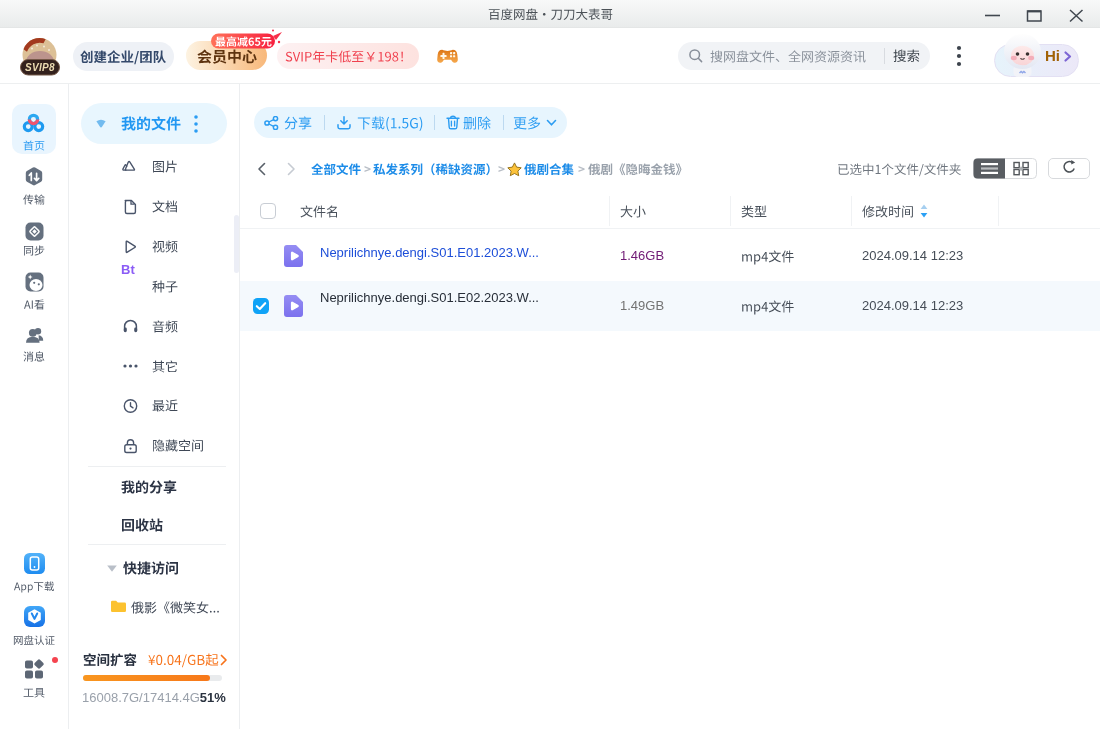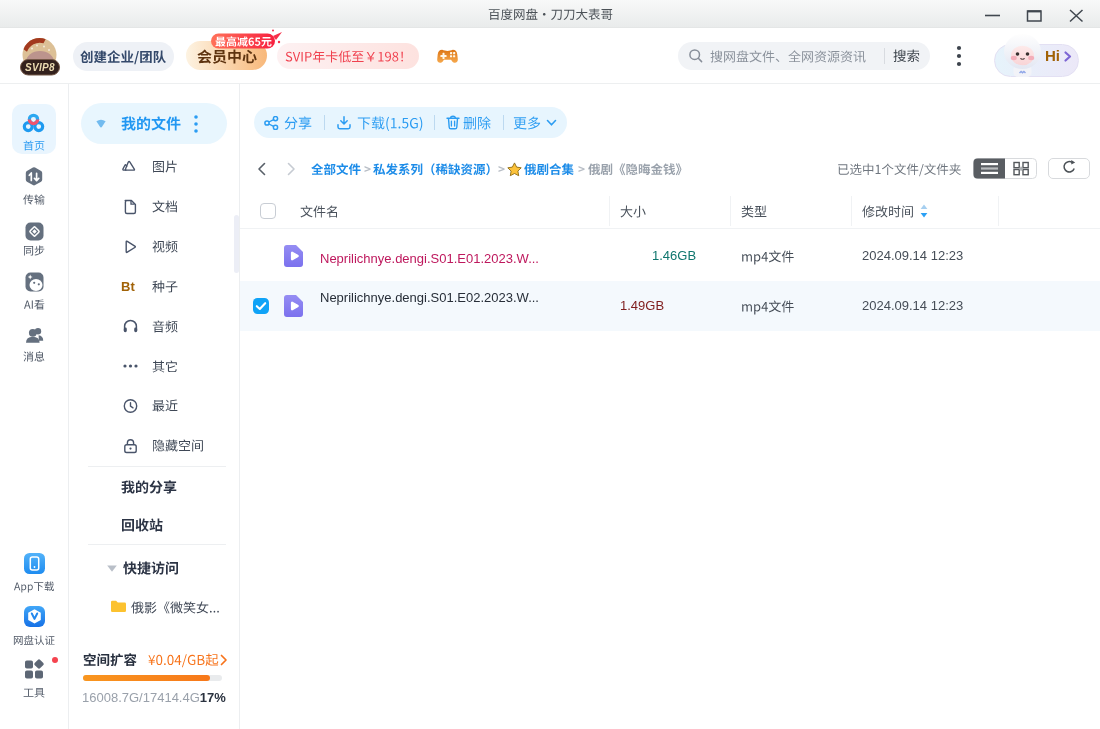--- a/index.html
+++ b/index.html
@@ -234,21 +234,21 @@
   </svg>
 <svg style="position:absolute;left:152.0px;top:200.0px" width="28" height="17" viewBox="0 0 28 17">
     <path d="M5.5 0.7C5.9 1.3 6.3 2.2 6.5 2.7L7.5 2.4C7.4 1.9 6.9 1.0 6.5 0.4ZM0.7 2.8V3.7H2.7C3.4 5.7 4.5 7.4 5.8 8.8C4.4 10.0 2.6 10.9 0.5 11.5C0.7 11.7 1.0 12.2 1.1 12.4C3.2 11.7 5.1 10.8 6.5 9.5C8.0 10.8 9.8 11.8 11.9 12.3C12.1 12.1 12.3 11.7 12.6 11.5C10.5 10.9 8.7 10.0 7.3 8.8C8.6 7.4 9.6 5.8 10.3 3.7H12.4V2.8ZM6.6 8.1C5.3 6.9 4.4 5.4 3.7 3.7H9.2C8.6 5.5 7.7 6.9 6.6 8.1Z M24.1 1.3C23.8 2.3 23.2 3.6 22.8 4.5L23.6 4.7C24.0 3.9 24.6 2.7 25.0 1.6ZM18.2 1.6C18.6 2.6 19.1 3.8 19.3 4.6L20.2 4.3C19.9 3.5 19.4 2.3 19.0 1.3ZM15.5 0.5V3.3H13.6V4.2H15.4C15.0 6.0 14.1 8.0 13.3 9.1C13.5 9.3 13.7 9.7 13.8 10.0C14.5 9.1 15.1 7.7 15.5 6.2V12.4H16.4V5.9C16.8 6.5 17.3 7.3 17.5 7.8L18.1 7.0C17.9 6.7 16.8 5.1 16.4 4.7V4.2H18.1V3.3H16.4V0.5ZM17.8 10.6V11.5H23.9V12.3H24.9V5.3H22.0V0.5H21.1V5.3H18.1V6.2H23.9V7.9H18.3V8.8H23.9V10.6Z" fill="#3f4856"></path>
   </svg>
 <svg class="ab" style="left:122px;top:238.5px" width="17" height="16" viewBox="0 0 17 16">
     <path d="M4.2 3 Q4.2 1.7 5.3 2.4 L12.8 7.1 Q13.9 7.8 12.8 8.5 L5.3 13.2 Q4.2 13.9 4.2 12.6 Z" fill="none" stroke="#49546a" stroke-width="1.4" stroke-linejoin="round"></path>
   </svg>
 <svg style="position:absolute;left:152.0px;top:240.0px" width="28" height="17" viewBox="0 0 28 17">
     <path d="M5.8 1.1V8.0H6.8V2.0H10.8V8.0H11.8V1.1ZM2.0 0.9C2.5 1.5 3.0 2.2 3.2 2.7L4.0 2.1C3.8 1.7 3.2 1.0 2.7 0.5ZM8.3 3.0V5.5C8.3 7.5 7.9 10.0 4.6 11.7C4.8 11.9 5.1 12.2 5.2 12.5C7.2 11.4 8.2 10.0 8.7 8.6V11.1C8.7 12.0 9.1 12.2 10.0 12.2H11.1C12.3 12.2 12.4 11.7 12.5 9.7C12.3 9.6 12.0 9.5 11.7 9.3C11.7 11.2 11.6 11.5 11.2 11.5H10.1C9.7 11.5 9.6 11.4 9.6 11.0V7.8H9.0C9.2 7.0 9.2 6.2 9.2 5.5V3.0ZM0.8 2.7V3.6H4.0C3.2 5.3 1.8 6.9 0.5 7.8C0.7 8.0 0.9 8.5 1.0 8.7C1.5 8.4 2.0 7.9 2.5 7.4V12.4H3.4V6.8C3.8 7.4 4.4 8.2 4.7 8.6L5.3 7.8C5.0 7.5 4.1 6.4 3.6 5.9C4.3 5.0 4.8 4.0 5.2 3.0L4.6 2.7L4.5 2.7Z M22.1 4.9C22.1 9.4 21.9 10.9 18.8 11.8C19.0 12.0 19.2 12.3 19.3 12.5C22.7 11.5 22.9 9.7 22.9 4.9ZM22.5 10.3C23.3 11.0 24.5 11.9 25.0 12.5L25.6 11.8C25.0 11.3 23.9 10.4 23.0 9.8ZM18.6 6.4C17.9 9.1 16.4 10.9 13.6 11.7C13.8 11.9 14.1 12.2 14.1 12.5C17.1 11.4 18.7 9.5 19.4 6.6ZM14.7 6.2C14.5 7.2 14.0 8.2 13.5 8.8C13.7 8.9 14.1 9.2 14.2 9.3C14.8 8.6 15.3 7.5 15.5 6.4ZM20.1 3.5V9.6H20.9V4.3H24.1V9.6H25.0V3.5H22.6L23.2 2.1H25.4V1.2H19.7V2.1H22.2C22.1 2.6 21.9 3.1 21.7 3.5ZM14.5 1.6V4.5H13.5V5.4H16.2V9.3H17.1V5.4H19.5V4.5H17.3V2.9H19.2V2.1H17.3V0.5H16.5V4.5H15.3V1.6Z" fill="#3f4856"></path>
   </svg>
-<div class="ab" style="left:121px;top:279px;width:20px;height:15px;font:bold 13px 'Liberation Sans';color:#a16207">Bt</div>
+<div class="ab" style="left:121px;top:262px;width:20px;height:15px;font:bold 13px 'Liberation Sans';color:#8b5cf6">Bt</div>
 <svg style="position:absolute;left:152.0px;top:280.0px" width="28" height="17" viewBox="0 0 28 17">
     <path d="M8.5 4.2V7.3H6.7V4.2ZM9.5 4.2H11.3V7.3H9.5ZM8.5 0.5V3.2H5.7V9.0H6.7V8.2H8.5V12.4H9.5V8.2H11.3V8.9H12.2V3.2H9.5V0.5ZM4.8 0.7C3.8 1.1 2.1 1.5 0.6 1.7C0.7 1.9 0.8 2.2 0.9 2.5C1.5 2.4 2.1 2.3 2.7 2.2V4.1H0.6V5.1H2.5C2.0 6.6 1.1 8.2 0.3 9.2C0.5 9.4 0.7 9.8 0.8 10.1C1.5 9.3 2.2 8.0 2.7 6.6V12.4H3.6V6.4C4.1 7.0 4.6 7.9 4.8 8.3L5.4 7.5C5.1 7.2 4.0 5.7 3.6 5.3V5.1H5.3V4.1H3.6V2.0C4.3 1.8 4.9 1.6 5.4 1.4Z M19.0 4.4V6.3H13.7V7.2H19.0V11.1C19.0 11.4 19.0 11.4 18.7 11.5C18.4 11.5 17.4 11.5 16.4 11.4C16.5 11.7 16.7 12.2 16.8 12.4C18.1 12.4 18.9 12.4 19.4 12.3C19.9 12.1 20.1 11.8 20.1 11.2V7.2H25.4V6.3H20.1V4.9C21.5 4.1 23.2 3.0 24.3 1.9L23.6 1.3L23.4 1.4H15.0V2.3H22.3C21.4 3.1 20.1 3.9 19.0 4.4Z" fill="#3f4856"></path>
   </svg>
 <svg class="ab" style="left:122px;top:318px" width="17" height="16" viewBox="0 0 17 16">
     <path d="M2.6 12.5 V8.3 A5.9 5.9 0 0 1 14.4 8.3 V12.5" fill="none" stroke="#49546a" stroke-width="1.5" stroke-linecap="round"></path>
     <rect x="1.8" y="9.6" width="3" height="4.6" rx="1.4" fill="#49546a"></rect>
     <rect x="12.2" y="9.6" width="3" height="4.6" rx="1.4" fill="#49546a"></rect>
   </svg>
 <svg style="position:absolute;left:152.0px;top:319.5px" width="28" height="17" viewBox="0 0 28 17">
     <path d="M5.7 0.6C5.8 0.9 6.0 1.3 6.2 1.7H1.5V2.5H11.7V1.7H7.3C7.1 1.3 6.9 0.8 6.6 0.4ZM3.2 2.8C3.6 3.4 3.9 4.2 4.0 4.7H0.7V5.6H12.3V4.7H9.0C9.3 4.2 9.7 3.5 10.0 2.8L8.9 2.6C8.7 3.2 8.3 4.1 8.0 4.7H4.5L5.0 4.6C4.9 4.1 4.6 3.2 4.1 2.6ZM3.5 9.7H9.6V11.1H3.5ZM3.5 8.9V7.6H9.6V8.9ZM2.5 6.7V12.5H3.5V12.0H9.6V12.4H10.6V6.7Z M22.1 4.9C22.1 9.4 21.9 10.9 18.8 11.8C19.0 12.0 19.2 12.3 19.3 12.5C22.7 11.5 22.9 9.7 22.9 4.9ZM22.5 10.3C23.3 11.0 24.5 11.9 25.0 12.5L25.6 11.8C25.0 11.3 23.9 10.4 23.0 9.8ZM18.6 6.4C17.9 9.1 16.4 10.9 13.6 11.7C13.8 11.9 14.1 12.2 14.1 12.5C17.1 11.4 18.7 9.5 19.4 6.6ZM14.7 6.2C14.5 7.2 14.0 8.2 13.5 8.8C13.7 8.9 14.1 9.2 14.2 9.3C14.8 8.6 15.3 7.5 15.5 6.4ZM20.1 3.5V9.6H20.9V4.3H24.1V9.6H25.0V3.5H22.6L23.2 2.1H25.4V1.2H19.7V2.1H22.2C22.1 2.6 21.9 3.1 21.7 3.5ZM14.5 1.6V4.5H13.5V5.4H16.2V9.3H17.1V5.4H19.5V4.5H17.3V2.9H19.2V2.1H17.3V0.5H16.5V4.5H15.3V1.6Z" fill="#3f4856"></path>
@@ -300,21 +300,21 @@
     <path d="M7.3 5.0C8.6 5.7 10.6 6.7 11.5 7.3L12.6 6.0C11.6 5.4 9.6 4.5 8.3 3.9ZM5.1 3.9C3.9 4.8 2.4 5.6 0.9 6.0L1.8 7.5L2.6 7.2V8.5H5.8V11.2H0.9V12.7H12.6V11.2H7.6V8.5H11.0V7.1H2.7C4.0 6.5 5.3 5.7 6.2 4.9ZM5.4 0.8C5.6 1.1 5.8 1.6 5.9 2.0H0.8V5.3H2.4V3.4H11.0V5.0H12.7V2.0H7.9C7.7 1.5 7.4 0.8 7.2 0.3Z M14.5 3.7V13.1H16.1V3.7ZM14.6 1.3C15.3 2.0 16.0 2.8 16.2 3.4L17.6 2.6C17.3 2.0 16.6 1.1 15.9 0.5ZM19.0 8.1H21.6V9.4H19.0ZM19.0 5.5H21.6V6.8H19.0ZM17.5 4.2V10.7H23.1V4.2ZM18.1 1.1V2.6H24.5V11.4C24.5 11.5 24.4 11.6 24.3 11.6C24.1 11.6 23.6 11.6 23.2 11.6C23.4 12.0 23.6 12.6 23.6 13.0C24.5 13.0 25.1 13.0 25.6 12.8C26.0 12.5 26.2 12.1 26.2 11.4V1.1Z M29.1 0.4V3.0H27.6V4.5H29.1V6.9C28.5 7.0 27.9 7.2 27.4 7.3L27.8 8.9L29.1 8.5V11.2C29.1 11.4 29.1 11.4 28.9 11.4C28.7 11.5 28.2 11.5 27.8 11.4C28.0 11.9 28.2 12.6 28.2 13.0C29.1 13.0 29.7 13.0 30.1 12.7C30.5 12.4 30.7 12.0 30.7 11.2V8.1L32.1 7.6L31.9 6.1L30.7 6.5V4.5H32.0V3.0H30.7V0.4ZM35.1 0.9C35.4 1.3 35.6 1.9 35.8 2.4H32.6V5.8C32.6 7.8 32.4 10.5 30.9 12.3C31.3 12.5 32.0 12.9 32.3 13.2C33.9 11.2 34.2 8.0 34.2 5.8V3.9H39.9V2.4H37.5C37.3 1.9 36.9 1.0 36.6 0.4Z M44.8 3.2C44.1 4.2 42.9 5.0 41.7 5.6C42.1 5.9 42.6 6.5 42.8 6.8C44.1 6.1 45.5 5.0 46.3 3.8ZM48.1 4.2C49.2 4.9 50.7 6.0 51.4 6.8L52.6 5.7C51.8 5.0 50.3 3.9 49.2 3.3ZM47.0 4.5C45.7 6.6 43.4 8.1 40.9 8.9C41.3 9.3 41.7 9.8 41.9 10.2C42.4 10.0 42.9 9.8 43.3 9.6V13.1H44.9V12.7H49.6V13.1H51.2V9.4C51.7 9.6 52.1 9.9 52.6 10.1C52.8 9.6 53.2 9.1 53.6 8.7C51.5 8.0 49.7 7.0 48.2 5.4L48.4 5.1ZM44.9 11.3V9.9H49.6V11.3ZM45.2 8.4C46.0 7.9 46.7 7.3 47.3 6.5C48.0 7.3 48.8 7.9 49.6 8.4ZM46.1 0.6C46.2 0.9 46.3 1.2 46.5 1.5H41.5V4.4H43.1V3.0H51.4V4.4H53.0V1.5H48.4C48.2 1.1 48.0 0.6 47.8 0.3Z" fill="#272f3e"></path>
   </svg>
 <svg style="position:absolute;left:148.0px;top:653.2px" width="73" height="18" viewBox="0 0 73 18">
     <path d="M3.1 11.9H4.3V9.5H6.8V8.8H4.3V7.8H6.8V7.1H4.7L7.1 2.3H5.9L4.7 4.9C4.4 5.5 4.1 6.2 3.8 6.9H3.7C3.4 6.2 3.1 5.5 2.8 4.9L1.6 2.3H0.4L2.8 7.1H0.7V7.8H3.1V8.8H0.7V9.5H3.1Z M11.2 12.1C13.1 12.1 14.3 10.4 14.3 6.9C14.3 3.5 13.1 1.8 11.2 1.8C9.4 1.8 8.2 3.5 8.2 6.9C8.2 10.4 9.4 12.1 11.2 12.1ZM11.2 11.1C10.1 11.1 9.4 9.8 9.4 6.9C9.4 4.0 10.1 2.8 11.2 2.8C12.4 2.8 13.1 4.0 13.1 6.9C13.1 9.8 12.4 11.1 11.2 11.1Z M16.9 12.1C17.3 12.1 17.8 11.7 17.8 11.1C17.8 10.6 17.3 10.2 16.9 10.2C16.4 10.2 16.0 10.6 16.0 11.1C16.0 11.7 16.4 12.1 16.9 12.1Z M22.5 12.1C24.4 12.1 25.6 10.4 25.6 6.9C25.6 3.5 24.4 1.8 22.5 1.8C20.6 1.8 19.4 3.5 19.4 6.9C19.4 10.4 20.6 12.1 22.5 12.1ZM22.5 11.1C21.4 11.1 20.6 9.8 20.6 6.9C20.6 4.0 21.4 2.8 22.5 2.8C23.6 2.8 24.4 4.0 24.4 6.9C24.4 9.8 23.6 11.1 22.5 11.1Z M30.8 11.9H32.0V9.2H33.3V8.2H32.0V2.0H30.6L26.5 8.4V9.2H30.8ZM30.8 8.2H27.8L30.0 4.8C30.3 4.3 30.6 3.8 30.8 3.4H30.9C30.9 3.9 30.8 4.7 30.8 5.2Z M33.9 14.3H34.8L38.8 1.2H37.9Z M44.3 12.1C45.6 12.1 46.7 11.6 47.3 10.9V6.8H44.1V7.8H46.2V10.4C45.8 10.8 45.1 11.0 44.4 11.0C42.3 11.0 41.1 9.4 41.1 6.9C41.1 4.4 42.4 2.9 44.4 2.9C45.4 2.9 46.0 3.3 46.5 3.9L47.2 3.0C46.6 2.5 45.7 1.8 44.3 1.8C41.7 1.8 39.8 3.8 39.8 7.0C39.8 10.2 41.7 12.1 44.3 12.1Z M49.7 11.9H52.8C55.0 11.9 56.6 10.9 56.6 9.0C56.6 7.6 55.7 6.9 54.6 6.6V6.6C55.5 6.3 56.0 5.4 56.0 4.4C56.0 2.7 54.6 2.0 52.6 2.0H49.7ZM50.9 6.2V3.0H52.4C54.0 3.0 54.8 3.4 54.8 4.6C54.8 5.6 54.1 6.2 52.4 6.2ZM50.9 10.9V7.2H52.7C54.4 7.2 55.4 7.7 55.4 9.0C55.4 10.3 54.4 10.9 52.7 10.9Z M58.5 6.7C58.5 9.1 58.3 11.3 57.5 12.6C57.8 12.7 58.2 13.0 58.4 13.1C58.8 12.3 59.0 11.4 59.2 10.3C60.2 12.2 61.8 12.6 64.7 12.6H69.9C69.9 12.3 70.1 11.9 70.3 11.6C69.4 11.7 65.3 11.7 64.7 11.7C63.4 11.7 62.4 11.6 61.6 11.3V8.5H63.8V7.6H61.6V5.6H63.9V4.7H61.4V3.0H63.6V2.1H61.4V0.6H60.4V2.1H58.2V3.0H60.4V4.7H57.8V5.6H60.7V10.8C60.1 10.3 59.7 9.6 59.4 8.6C59.4 8.0 59.5 7.4 59.5 6.7ZM64.6 4.9V9.3C64.6 10.5 65.0 10.8 66.2 10.8C66.5 10.8 68.3 10.8 68.6 10.8C69.8 10.8 70.1 10.3 70.2 8.4C69.9 8.3 69.5 8.1 69.3 8.0C69.2 9.6 69.1 9.9 68.5 9.9C68.1 9.9 66.6 9.9 66.3 9.9C65.7 9.9 65.6 9.8 65.6 9.3V5.8H68.4V6.2H69.4V1.2H64.4V2.1H68.4V4.9Z" fill="#f7731a"></path>
   </svg>
 <svg class="ab" style="left:219px;top:654px" width="9" height="12" viewBox="0 0 9 12">
     <path d="M2.5 1.5 L7 6 L2.5 10.5" stroke="#f7731a" stroke-width="1.7" fill="none" stroke-linecap="round" stroke-linejoin="round"></path>
   </svg>
 <div class="ab" style="left:83px;top:675px;width:139px;height:6px;border-radius:3px;background:#e9ebed"></div>
 <div class="ab" style="left:83px;top:675px;width:127px;height:6px;border-radius:3px;background:linear-gradient(90deg,#f9961f,#f7781a)"></div>
-<div class="ab" style="left:82px;top:690px;width:145px;height:16px;font:13px 'Liberation Sans';color:#9aa1ab;line-height:16px">16008.7G/17414.4G<b style="color:#2b3340">17%</b></div>
+<div class="ab" style="left:82px;top:690px;width:145px;height:16px;font:13px 'Liberation Sans';color:#9aa1ab;line-height:16px">16008.7G/17414.4G<b style="color:#2b3340">51%</b></div>
 <div class="ab" style="left:234px;top:215px;width:5px;height:58px;border-radius:2.5px;background:#eceef6"></div>
 <div class="ab" style="left:254px;top:107px;width:313px;height:31px;border-radius:15.5px;background:#e7f5fe"></div>
 <svg class="ab" style="left:264px;top:116px" width="15" height="14" viewBox="0 0 15 14">
 <circle cx="3" cy="7" r="2.1" fill="none" stroke="#2b9cf2" stroke-width="1.5"></circle>
 <circle cx="11.5" cy="2.6" r="2.1" fill="none" stroke="#2b9cf2" stroke-width="1.5"></circle>
 <circle cx="11.5" cy="11.4" r="2.1" fill="none" stroke="#2b9cf2" stroke-width="1.5"></circle>
 <path d="M4.9 6 L9.6 3.6 M4.9 8 L9.6 10.4" stroke="#2b9cf2" stroke-width="1.4"></path>
 </svg>
 <svg style="position:absolute;left:284.0px;top:115.5px" width="30" height="19" viewBox="0 0 30 19">
     <path d="M9.4 0.8 8.5 1.2C9.5 3.3 11.1 5.5 12.6 6.8C12.8 6.5 13.2 6.1 13.5 5.9C12.0 4.8 10.3 2.7 9.4 0.8ZM4.5 0.8C3.7 3.0 2.3 4.9 0.6 6.1C0.9 6.3 1.3 6.7 1.5 6.9C1.9 6.6 2.3 6.3 2.6 5.9V6.9H5.3C5.0 9.2 4.2 11.5 0.9 12.6C1.1 12.8 1.4 13.2 1.6 13.5C5.1 12.2 6.0 9.6 6.4 6.9H10.2C10.1 10.4 9.9 11.7 9.5 12.1C9.4 12.2 9.2 12.3 8.9 12.3C8.6 12.3 7.7 12.3 6.8 12.2C7.0 12.5 7.1 12.9 7.2 13.2C8.1 13.3 8.9 13.3 9.4 13.3C9.9 13.2 10.2 13.1 10.5 12.8C11.0 12.2 11.1 10.6 11.4 6.3C11.4 6.2 11.4 5.8 11.4 5.8H2.7C3.9 4.6 4.9 2.9 5.7 1.1Z M17.7 4.4H24.3V5.6H17.7ZM16.7 3.6V6.4H25.4V3.6ZM25.0 7.2 24.7 7.3H16.1V8.1H23.3C22.4 8.5 21.4 8.8 20.4 9.0L20.4 9.8H14.8V10.7H20.4V12.3C20.4 12.5 20.4 12.6 20.1 12.6C19.9 12.6 18.9 12.6 17.9 12.6C18.1 12.8 18.2 13.2 18.3 13.4C19.6 13.4 20.4 13.4 20.9 13.3C21.4 13.2 21.5 12.9 21.5 12.3V10.7H27.3V9.8H21.5V9.4C23.1 9.1 24.7 8.5 25.9 7.8L25.2 7.2ZM20.0 0.6C20.2 1.0 20.4 1.4 20.5 1.8H14.9V2.7H27.1V1.8H21.7C21.6 1.3 21.3 0.8 21.1 0.4Z" fill="#2b9cf2"></path>
@@ -422,38 +422,38 @@
 <svg class="ab" style="left:284px;top:245px" width="19" height="22" viewBox="0 0 19 22">
 <defs>
       <linearGradient id="fp1" x1="0" y1="0" x2="0" y2="1">
         <stop offset="0" stop-color="#958df3"></stop>
         <stop offset="1" stop-color="#7b71ee"></stop>
       </linearGradient>
     </defs>
 <path d="M2.9 0 H12 L19 7 V19.1 A2.9 2.9 0 0 1 16.1 22 H2.9 A2.9 2.9 0 0 1 0 19.1 V2.9 A2.9 2.9 0 0 1 2.9 0 Z" fill="url(#fp1)"></path>
 <path d="M7.6 8.1 Q7.6 6.9 8.7 7.5 L13.6 10.4 Q14.6 11 13.6 11.6 L8.7 14.5 Q7.6 15.1 7.6 13.9 Z" fill="#fff" stroke="#fff" stroke-width="1.4" stroke-linejoin="round"></path>
 </svg>
-<div class="ab" style="left:320px;top:251px;width:290px;height:16px;font:13px 'Liberation Sans';color:#be185d;line-height:16px">Neprilichnye.dengi.S01.E01.2023.W...</div>
-<div class="ab" style="left:652px;top:248px;width:90px;height:16px;font:13px 'Liberation Sans';color:#0f766e;line-height:16px">1.46GB</div>
+<div class="ab" style="left:320px;top:245px;width:290px;height:16px;font:13px 'Liberation Sans';color:#1d4ed8;line-height:16px">Neprilichnye.dengi.S01.E01.2023.W...</div>
+<div class="ab" style="left:620px;top:248px;width:90px;height:16px;font:13px 'Liberation Sans';color:#701a75;line-height:16px">1.46GB</div>
 <svg style="position:absolute;left:741.0px;top:249.5px" width="56" height="17" viewBox="0 0 56 17">
     <path d="M1.2 11.4H2.4V6.3C3.0 5.6 3.6 5.2 4.2 5.2C5.1 5.2 5.5 5.8 5.5 7.1V11.4H6.7V6.3C7.3 5.6 7.9 5.2 8.4 5.2C9.3 5.2 9.8 5.8 9.8 7.1V11.4H10.9V6.9C10.9 5.1 10.2 4.2 8.8 4.2C7.9 4.2 7.2 4.7 6.5 5.5C6.2 4.7 5.6 4.2 4.5 4.2C3.7 4.2 2.9 4.7 2.3 5.4H2.3L2.2 4.3H1.2Z M13.2 14.4H14.4V12.0L14.4 10.8C15.0 11.3 15.7 11.6 16.3 11.6C18.0 11.6 19.4 10.2 19.4 7.8C19.4 5.6 18.4 4.2 16.6 4.2C15.8 4.2 15.0 4.6 14.4 5.2H14.3L14.2 4.3H13.2ZM16.1 10.6C15.7 10.6 15.1 10.4 14.4 9.8V6.1C15.1 5.5 15.7 5.2 16.3 5.2C17.7 5.2 18.2 6.2 18.2 7.8C18.2 9.5 17.3 10.6 16.1 10.6Z M24.5 11.4H25.6V8.8H26.9V7.8H25.6V1.9H24.3L20.4 8.0V8.8H24.5ZM24.5 7.8H21.6L23.8 4.6C24.0 4.1 24.3 3.6 24.5 3.2H24.6C24.6 3.7 24.5 4.4 24.5 4.9Z M32.8 0.7C33.2 1.3 33.6 2.2 33.8 2.7L34.9 2.4C34.7 1.9 34.2 1.0 33.8 0.4ZM28.0 2.8V3.7H30.0C30.8 5.7 31.8 7.4 33.1 8.8C31.7 10.0 29.9 10.9 27.8 11.5C28.0 11.7 28.3 12.2 28.4 12.4C30.6 11.7 32.4 10.8 33.8 9.5C35.3 10.8 37.1 11.8 39.2 12.3C39.4 12.1 39.7 11.7 39.9 11.5C37.8 10.9 36.0 10.0 34.6 8.8C35.9 7.4 36.9 5.8 37.7 3.7H39.7V2.8ZM33.9 8.1C32.6 6.9 31.7 5.4 31.0 3.7H36.6C35.9 5.5 35.0 6.9 33.9 8.1Z M44.4 7.0V7.9H48.2V12.4H49.1V7.9H52.7V7.0H49.1V4.1H52.1V3.1H49.1V0.6H48.2V3.1H46.4C46.6 2.6 46.7 1.9 46.9 1.3L45.9 1.1C45.6 2.8 45.1 4.5 44.3 5.6C44.6 5.7 45.0 5.9 45.2 6.1C45.5 5.5 45.8 4.8 46.1 4.1H48.2V7.0ZM43.8 0.5C43.1 2.5 42.0 4.4 40.7 5.7C40.9 5.9 41.2 6.4 41.3 6.7C41.7 6.2 42.1 5.7 42.5 5.2V12.4H43.4V3.6C43.9 2.7 44.4 1.8 44.7 0.8Z" fill="#454d57"></path>
   </svg>
 <div class="ab" style="left:862px;top:248px;width:120px;height:16px;font:13px 'Liberation Sans';color:#454d57;line-height:16px">2024.09.14 12:23</div>
 <div class="ab" style="left:240px;top:281px;width:860px;height:50px;background:#f4f9fd"></div>
 <svg class="ab" style="left:253px;top:298px" width="16" height="16" viewBox="0 0 16 16">
 <rect x="0" y="0" width="16" height="16" rx="4.5" fill="#0fa3f7"></rect>
 <path d="M3.8 8.2 L6.8 11 L12.2 5.2" stroke="#fff" stroke-width="2.1" fill="none" stroke-linecap="round" stroke-linejoin="round"></path>
 </svg>
 <svg class="ab" style="left:284px;top:295px" width="19" height="22" viewBox="0 0 19 22">
 <defs>
       <linearGradient id="fp2" x1="0" y1="0" x2="0" y2="1">
         <stop offset="0" stop-color="#958df3"></stop>
         <stop offset="1" stop-color="#7b71ee"></stop>
       </linearGradient>
     </defs>
 <path d="M2.9 0 H12 L19 7 V19.1 A2.9 2.9 0 0 1 16.1 22 H2.9 A2.9 2.9 0 0 1 0 19.1 V2.9 A2.9 2.9 0 0 1 2.9 0 Z" fill="url(#fp2)"></path>
 <path d="M7.6 8.1 Q7.6 6.9 8.7 7.5 L13.6 10.4 Q14.6 11 13.6 11.6 L8.7 14.5 Q7.6 15.1 7.6 13.9 Z" fill="#fff" stroke="#fff" stroke-width="1.4" stroke-linejoin="round"></path>
 </svg>
 <div class="ab" style="left:320px;top:290px;width:290px;height:16px;font:13px 'Liberation Sans';color:#272e38;line-height:16px">Neprilichnye.dengi.S01.E02.2023.W...</div>
-<div class="ab" style="left:620px;top:298px;width:90px;height:16px;font:13px 'Liberation Sans';color:#7f1d1d;line-height:16px">1.49GB</div>
+<div class="ab" style="left:620px;top:298px;width:90px;height:16px;font:13px 'Liberation Sans';color:#737373;line-height:16px">1.49GB</div>
 <svg style="position:absolute;left:741.0px;top:299.5px" width="56" height="17" viewBox="0 0 56 17">
     <path d="M1.2 11.4H2.4V6.3C3.0 5.6 3.6 5.2 4.2 5.2C5.1 5.2 5.5 5.8 5.5 7.1V11.4H6.7V6.3C7.3 5.6 7.9 5.2 8.4 5.2C9.3 5.2 9.8 5.8 9.8 7.1V11.4H10.9V6.9C10.9 5.1 10.2 4.2 8.8 4.2C7.9 4.2 7.2 4.7 6.5 5.5C6.2 4.7 5.6 4.2 4.5 4.2C3.7 4.2 2.9 4.7 2.3 5.4H2.3L2.2 4.3H1.2Z M13.2 14.4H14.4V12.0L14.4 10.8C15.0 11.3 15.7 11.6 16.3 11.6C18.0 11.6 19.4 10.2 19.4 7.8C19.4 5.6 18.4 4.2 16.6 4.2C15.8 4.2 15.0 4.6 14.4 5.2H14.3L14.2 4.3H13.2ZM16.1 10.6C15.7 10.6 15.1 10.4 14.4 9.8V6.1C15.1 5.5 15.7 5.2 16.3 5.2C17.7 5.2 18.2 6.2 18.2 7.8C18.2 9.5 17.3 10.6 16.1 10.6Z M24.5 11.4H25.6V8.8H26.9V7.8H25.6V1.9H24.3L20.4 8.0V8.8H24.5ZM24.5 7.8H21.6L23.8 4.6C24.0 4.1 24.3 3.6 24.5 3.2H24.6C24.6 3.7 24.5 4.4 24.5 4.9Z M32.8 0.7C33.2 1.3 33.6 2.2 33.8 2.7L34.9 2.4C34.7 1.9 34.2 1.0 33.8 0.4ZM28.0 2.8V3.7H30.0C30.8 5.7 31.8 7.4 33.1 8.8C31.7 10.0 29.9 10.9 27.8 11.5C28.0 11.7 28.3 12.2 28.4 12.4C30.6 11.7 32.4 10.8 33.8 9.5C35.3 10.8 37.1 11.8 39.2 12.3C39.4 12.1 39.7 11.7 39.9 11.5C37.8 10.9 36.0 10.0 34.6 8.8C35.9 7.4 36.9 5.8 37.7 3.7H39.7V2.8ZM33.9 8.1C32.6 6.9 31.7 5.4 31.0 3.7H36.6C35.9 5.5 35.0 6.9 33.9 8.1Z M44.4 7.0V7.9H48.2V12.4H49.1V7.9H52.7V7.0H49.1V4.1H52.1V3.1H49.1V0.6H48.2V3.1H46.4C46.6 2.6 46.7 1.9 46.9 1.3L45.9 1.1C45.6 2.8 45.1 4.5 44.3 5.6C44.6 5.7 45.0 5.9 45.2 6.1C45.5 5.5 45.8 4.8 46.1 4.1H48.2V7.0ZM43.8 0.5C43.1 2.5 42.0 4.4 40.7 5.7C40.9 5.9 41.2 6.4 41.3 6.7C41.7 6.2 42.1 5.7 42.5 5.2V12.4H43.4V3.6C43.9 2.7 44.4 1.8 44.7 0.8Z" fill="#454d57"></path>
   </svg>
 <div class="ab" style="left:862px;top:298px;width:120px;height:16px;font:13px 'Liberation Sans';color:#454d57;line-height:16px">2024.09.14 12:23</div>
 </body></html>

